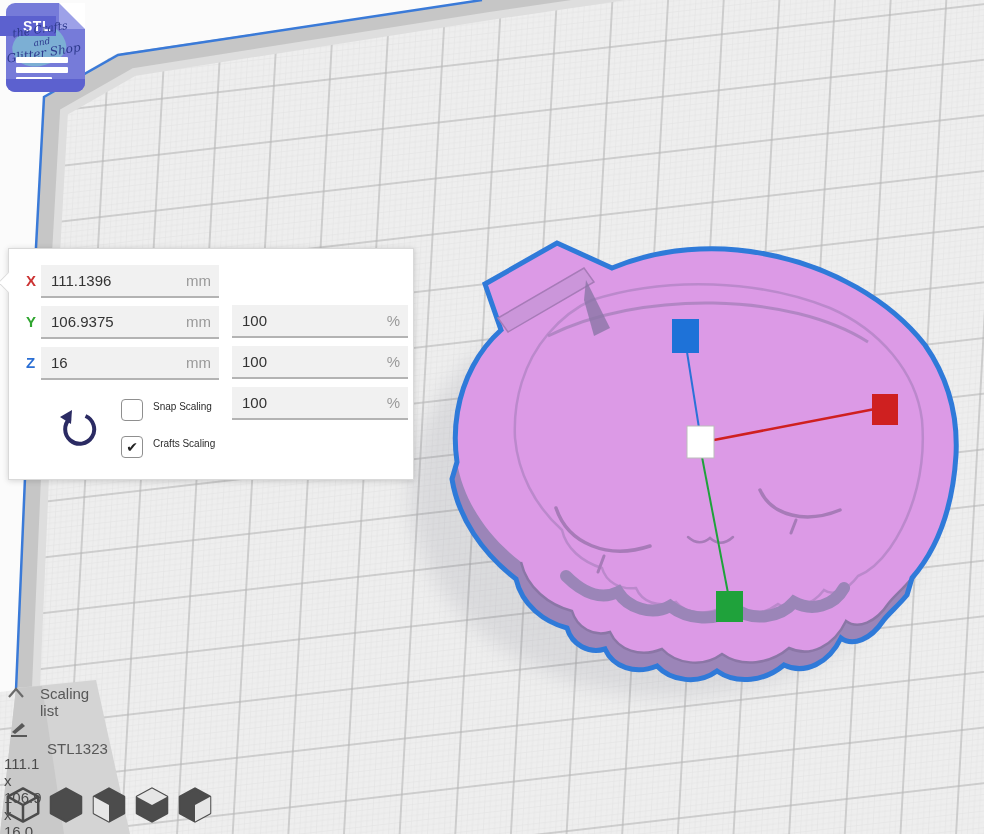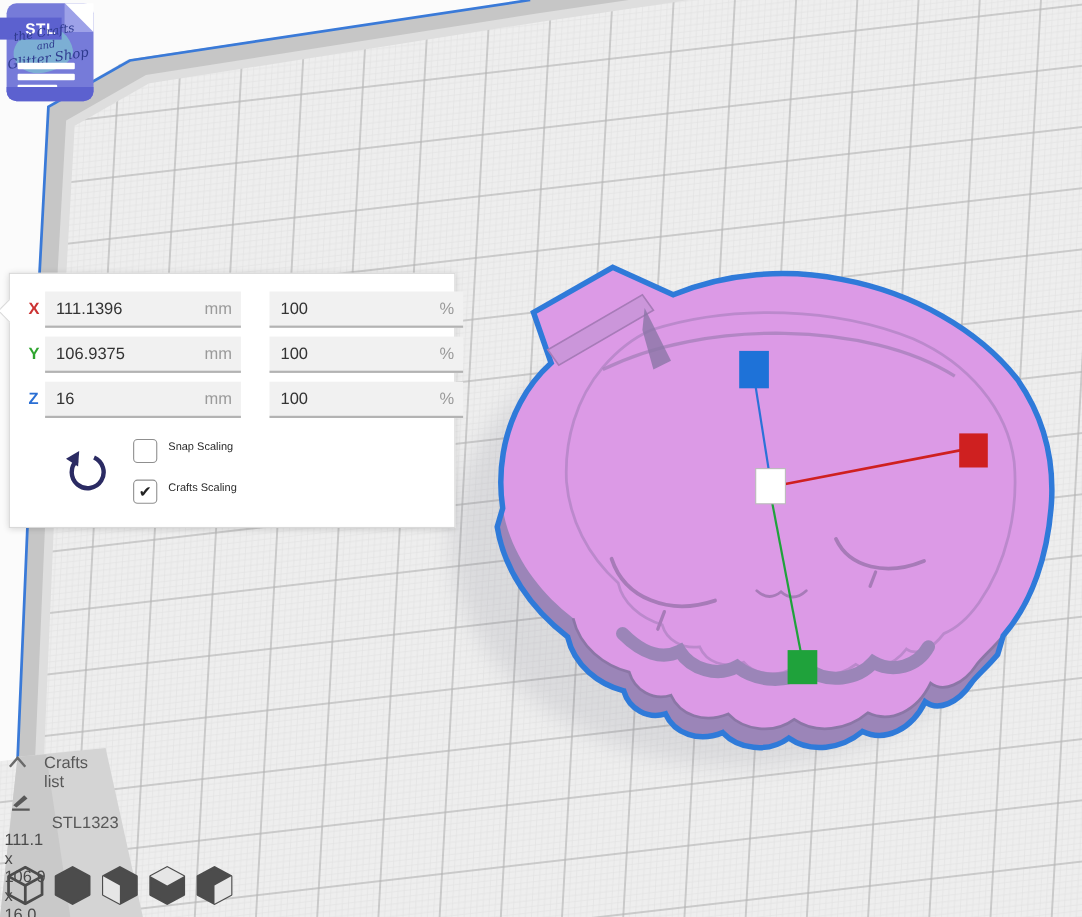--- a/index.html
+++ b/index.html
@@ -34,21 +34,21 @@
                   border-left:1px solid #d9d9d9;border-bottom:1px solid #d9d9d9;transform:rotate(45deg);}
   .scale-row{position:absolute;left:0;height:33px;width:100%;}
   .scale-row .axis{position:absolute;left:17px;top:7px;font-size:15px;font-weight:bold;}
   .axis-x{color:#cc3333;} .axis-y{color:#2fa52f;} .axis-z{color:#2b6fd4;}
   .field{position:absolute;top:0;height:33px;background:#f1f1f1;border:none;
          border-bottom:2px solid #b3b3b3;box-sizing:border-box;}
   .field input{position:absolute;left:0;top:0;width:100%;height:100%;border:none;background:transparent;
                font-family:"Liberation Sans",sans-serif;font-size:15px;color:#333;padding:0 34px 0 10px;
                box-sizing:border-box;outline:none;}
   .field .unit{position:absolute;right:8px;top:7px;font-size:15px;color:#9a9a9a;}
-  .f-mm{left:32px;width:178px;} .f-pct{left:236px;width:176px;}
+  .f-mm{left:32px;width:178px;} .f-pct{left:223px;width:176px;margin-top:40px;}
   .row-x{top:16px;} .row-y{top:57px;} .row-z{top:98px;}
   .reset-btn{position:absolute;left:46px;top:160px;width:42px;height:42px;cursor:pointer;
              background:none;border:none;padding:0;}
   .cb-row{position:absolute;left:112px;height:22px;}
   .cb-row.r1{top:150px;} .cb-row.r2{top:187px;}
   .checkbox{position:absolute;left:0;top:0;width:20px;height:20px;border:1px solid #8f8f8f;
             border-radius:4px;background:#ffffff;font-size:14px;line-height:20px;text-align:center;
             color:#222222;cursor:pointer;}
   .cb-label{position:absolute;left:32px;top:2px;font-size:10px;color:#2b2b2b;white-space:nowrap;}
 
@@ -226,21 +226,21 @@
       <span class="cb-label">Crafts Scaling</span>
     </div>
   </div>
 
   <div class="objlist">
     <span class="ol-header-icon">
       <svg width="20" height="14" viewBox="0 0 20 14">
         <polyline points="3,11 10,3 17,11" fill="none" stroke="#6a6a6a" stroke-width="2.2"></polyline>
       </svg>
     </span>
-    <span class="ol-header-text">Crafts list</span>
+    <span class="ol-header-text">Scaling list</span>
 
     <span class="ol-item-icon">
       <svg width="22" height="22" viewBox="0 0 22 22">
         <path d="M4,14 L14,5 L17,8 L7,16 Z" fill="#585858"></path>
         <path d="M3,18 L19,18" stroke="#585858" stroke-width="2"></path>
       </svg>
     </span>
     <span class="ol-item-text">STL1323</span>
 
     <span class="ol-dims">111.1 x 106.9 x 16.0 mm</span>

